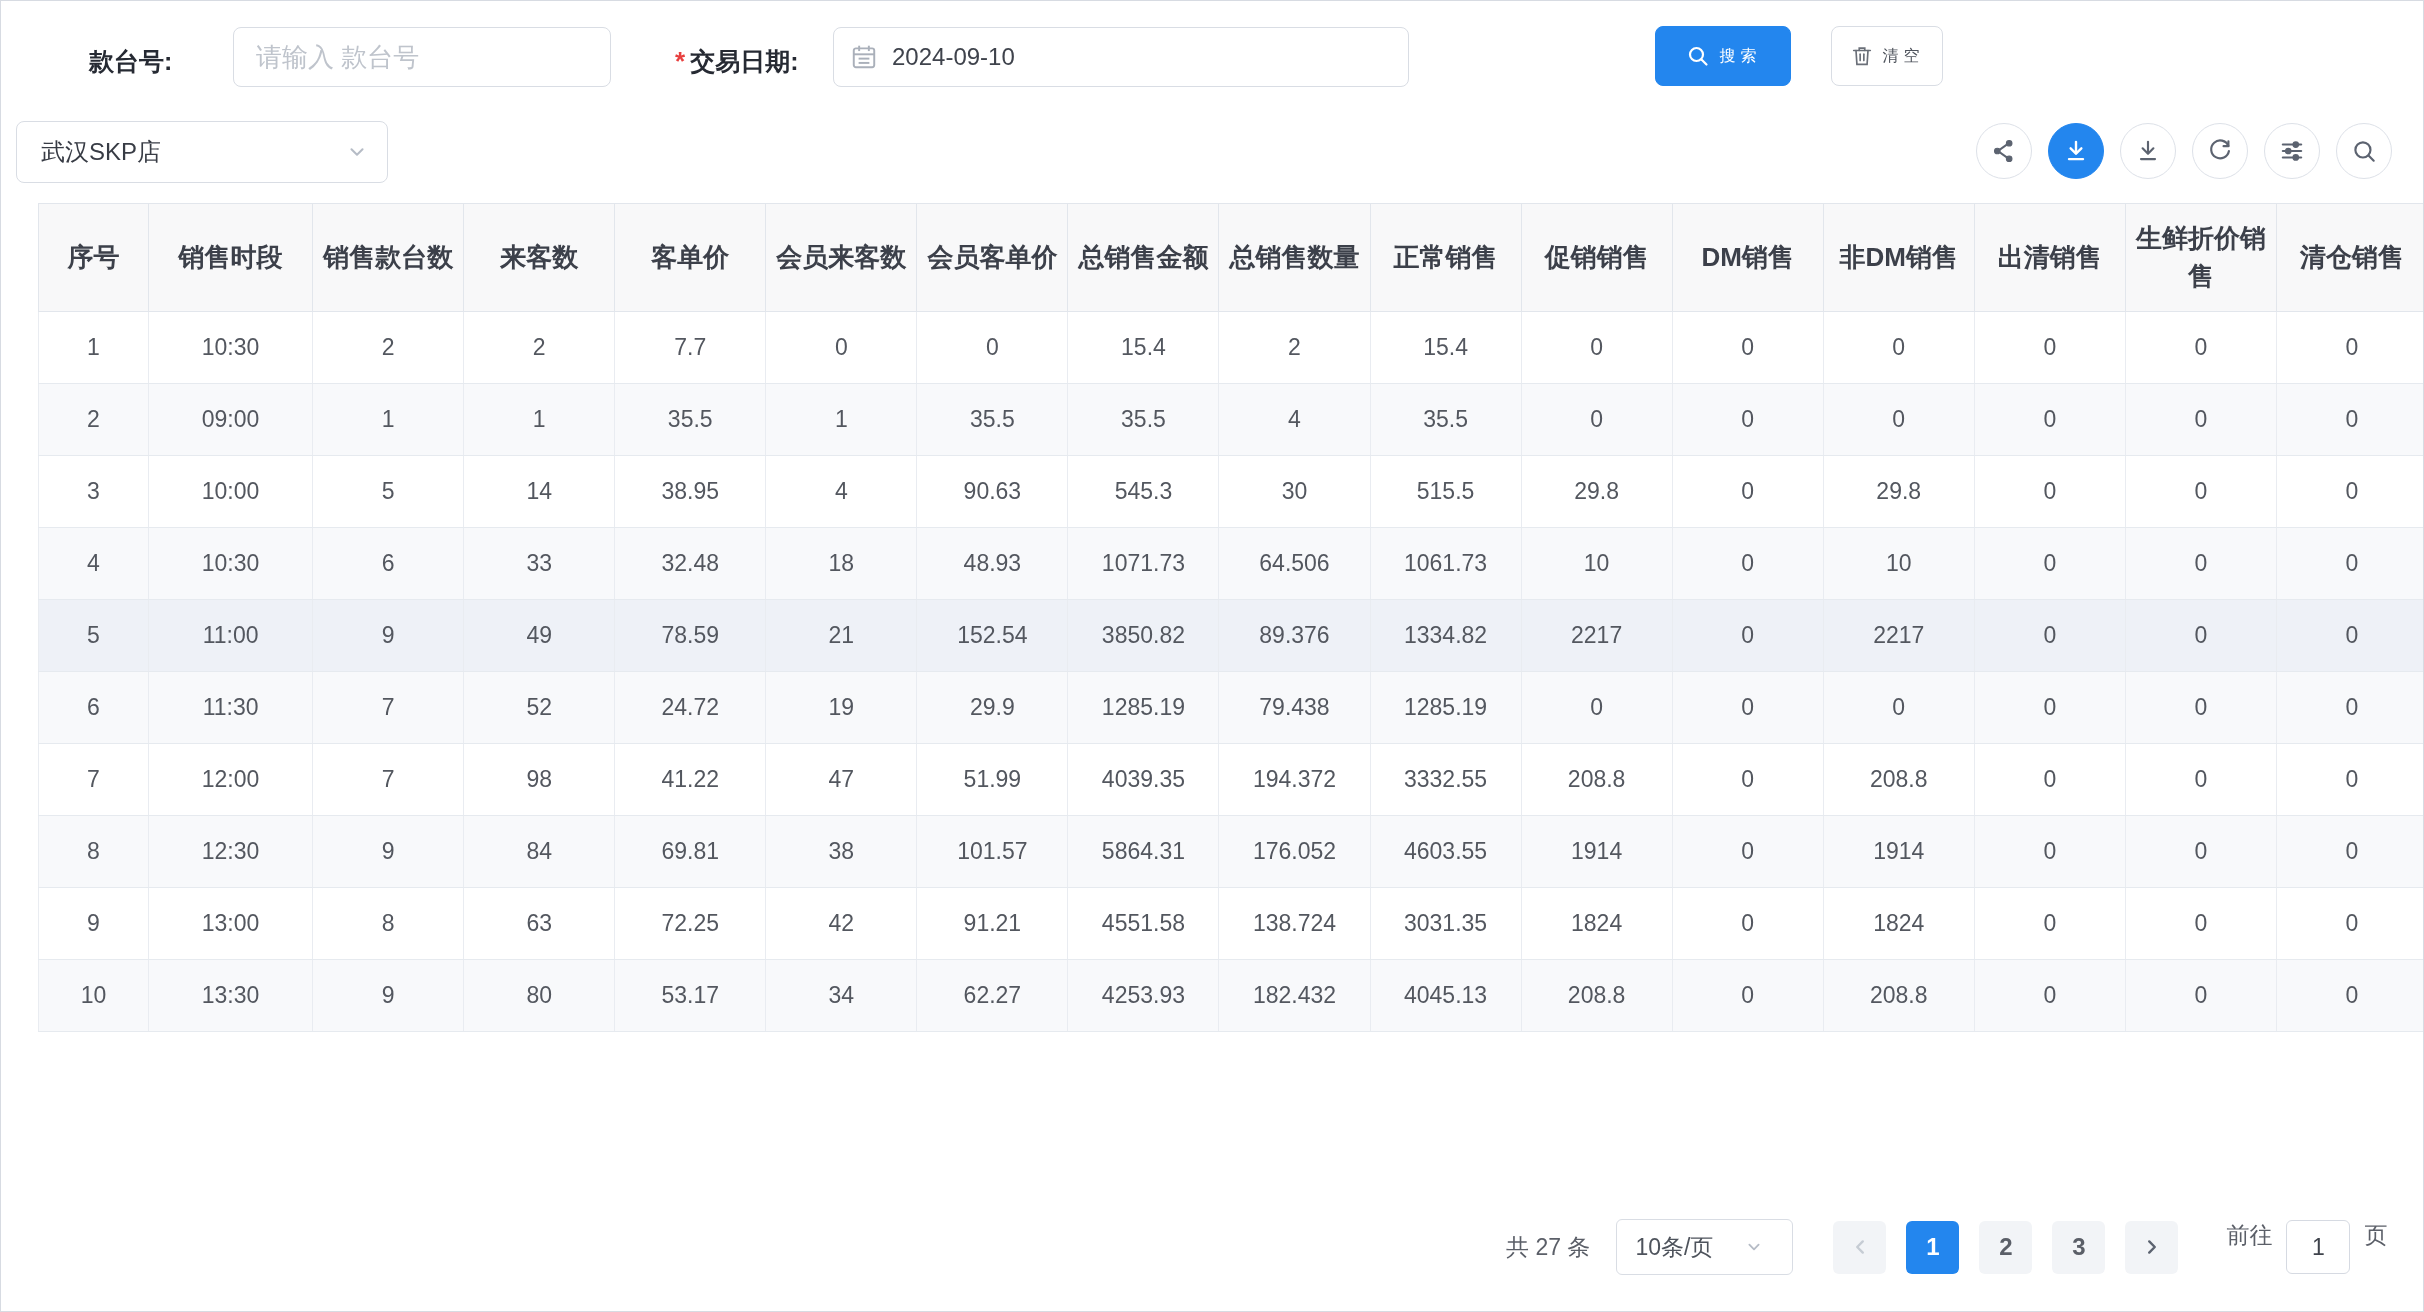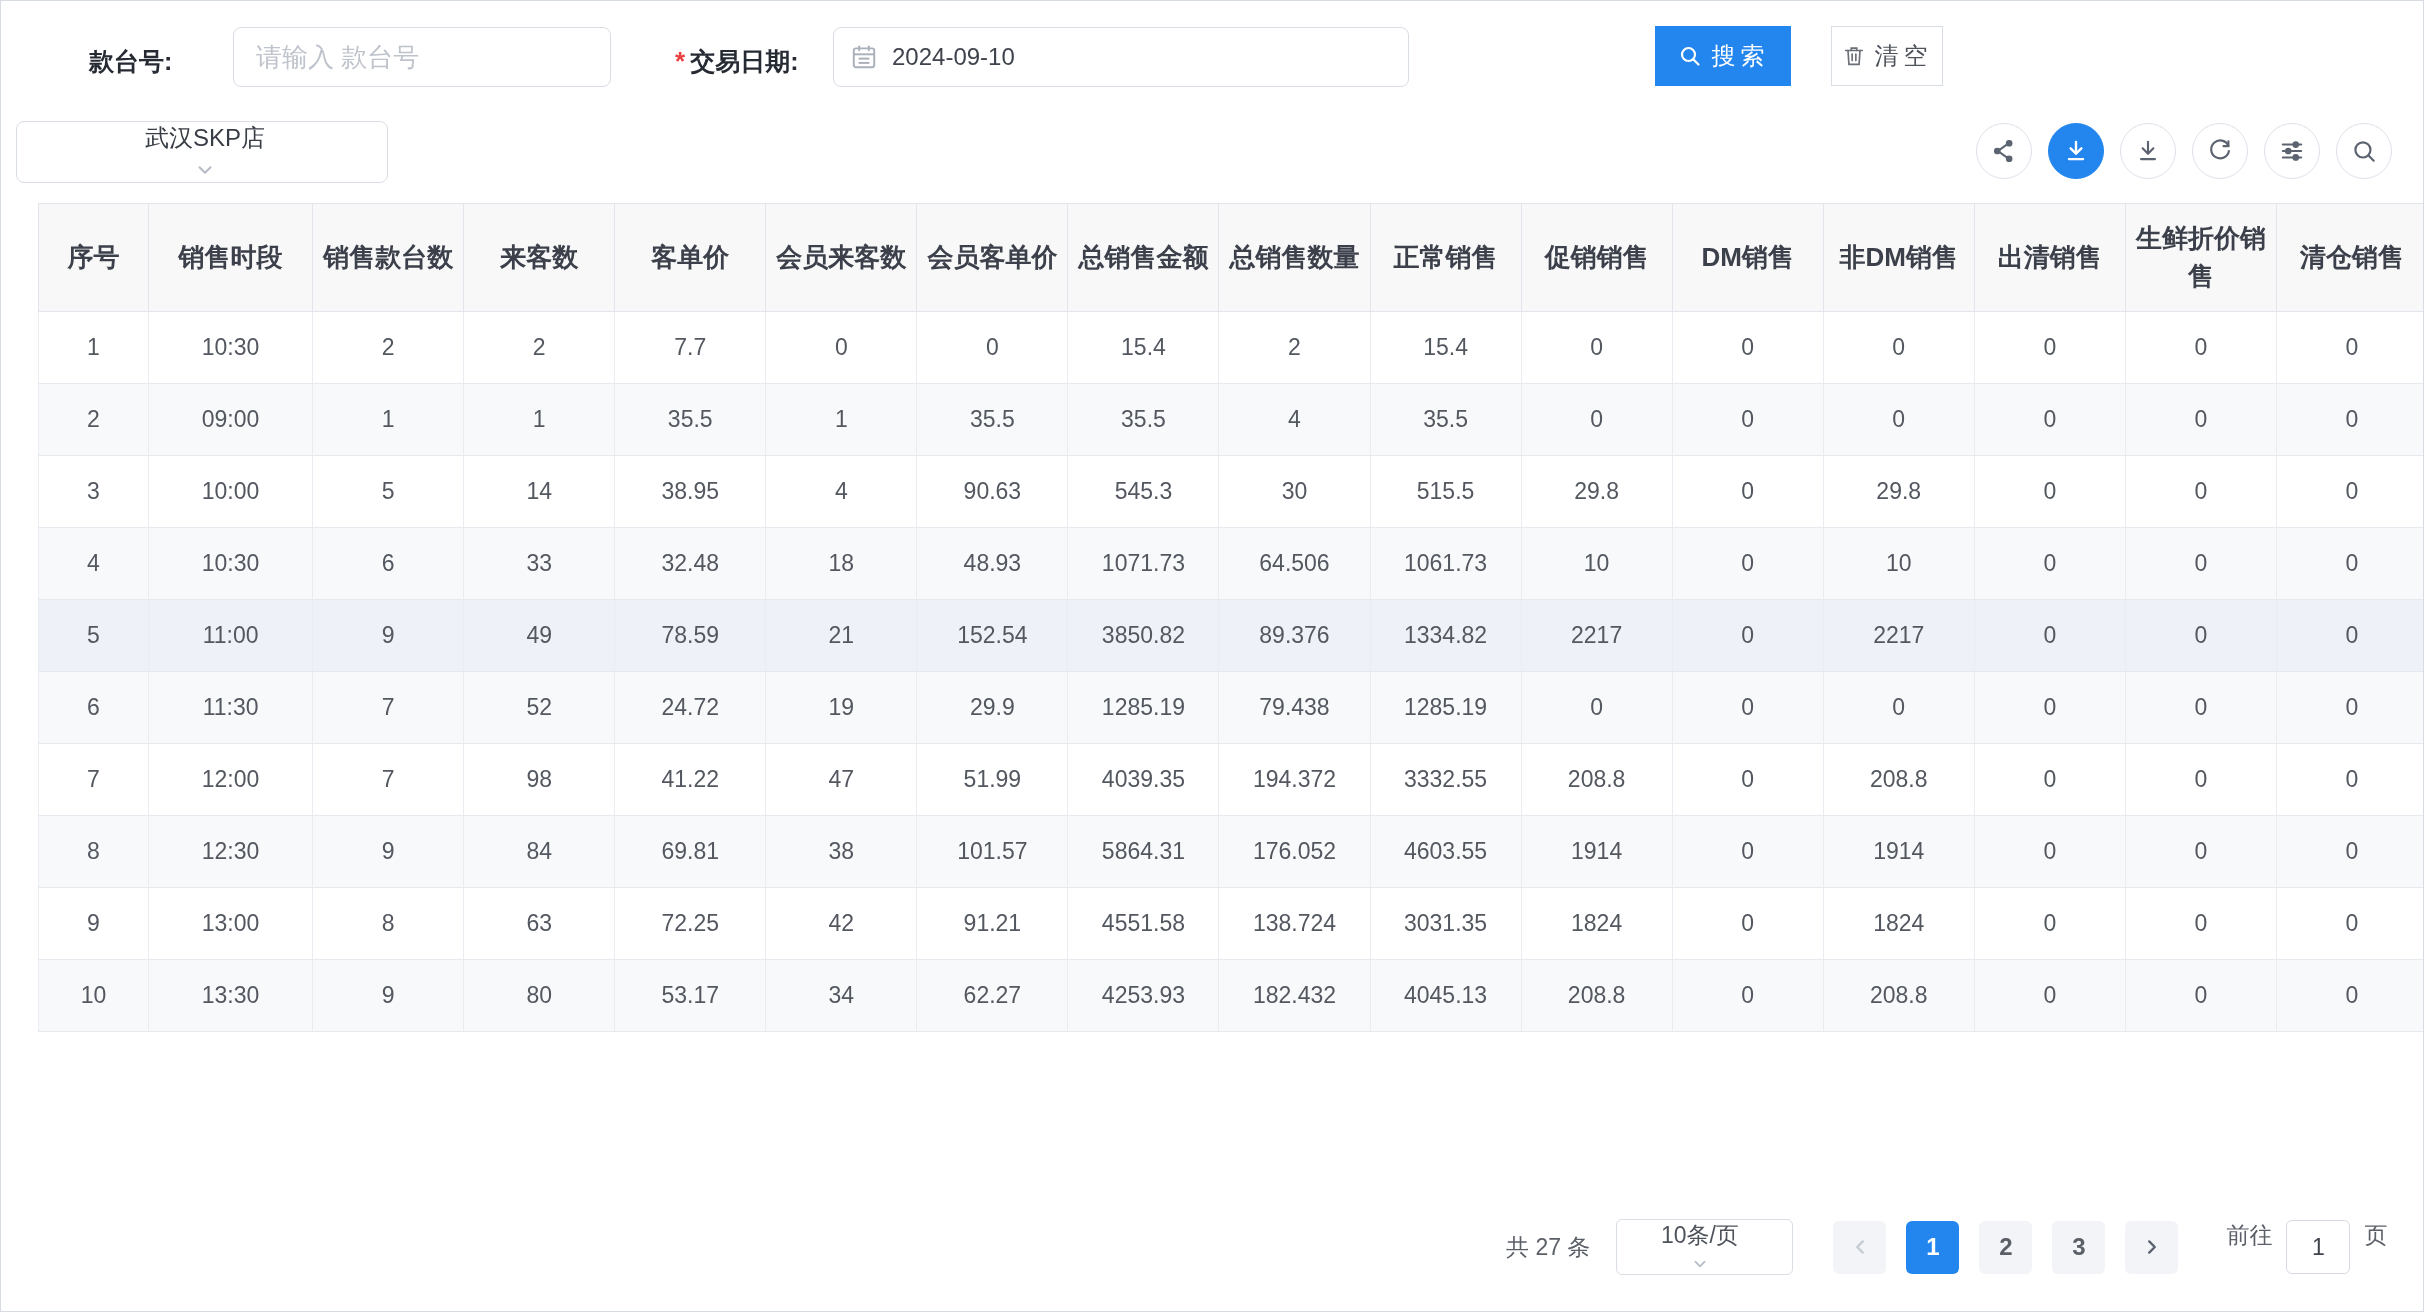--- a/index.html
+++ b/index.html
@@ -13,25 +13,25 @@
   .lbl-register{left:88px;}
   .date-group{position:absolute;left:674px;top:44px;display:flex;align-items:flex-start;}
   .req{color:#e8403f;font-size:26px;font-weight:bold;margin-right:5px;line-height:1;position:relative;top:3px;}
   .lbl-date{font-size:25px;font-weight:bold;color:#262a33;}
   .tbox{position:absolute;background:#fff;border:1px solid #d9dde4;border-radius:8px;box-sizing:border-box;display:flex;align-items:center;}
   .register-box{left:232px;top:26px;width:378px;height:60px;padding:0 20px;}
   .register-box input{border:none;outline:none;width:100%;font-size:26px;color:#3f434c;background:transparent;font-family:inherit;}
   .register-box input::placeholder{color:#bfc4cc;}
   .date-box{left:832px;top:26px;width:576px;height:60px;padding:0 16px;}
   .date-box input{border:none;outline:none;width:100%;font-size:24px;color:#3f434c;background:transparent;margin-left:12px;font-family:inherit;}
-  .btn{position:absolute;height:60px;border-radius:0;display:flex;align-items:center;justify-content:center;font-size:24px;cursor:pointer;box-sizing:border-box;gap:9px;}
+  .btn{position:absolute;height:60px;border-radius:8px;display:flex;align-items:center;justify-content:center;font-size:16px;cursor:pointer;box-sizing:border-box;gap:9px;}
   .btn-search{left:1654px;top:25px;width:136px;background:#2386ee;color:#fff;border:1px solid #2386ee;letter-spacing:5px;}
   .btn-clear{left:1830px;top:25px;width:112px;background:#fff;color:#4e535c;border:1px solid #d9dde4;letter-spacing:5px;}
   
-  .select{position:absolute;background:#fff;border:1px solid #d9dde4;border-radius:8px;box-sizing:border-box;display:flex;align-items:center;justify-content:space-between;cursor:pointer;flex-direction:column;}
+  .select{position:absolute;background:#fff;border:1px solid #d9dde4;border-radius:8px;box-sizing:border-box;display:flex;align-items:center;justify-content:space-between;cursor:pointer;}
   .store-select{left:15px;top:120px;width:372px;height:62px;padding:0 18px 0 24px;font-size:24px;color:#383c45;}
   .toolbar{position:absolute;left:1975px;top:122px;display:flex;gap:16px;}
   .tool-btn{width:56px;height:56px;border-radius:50%;border:1px solid #dde1e8;background:#fff;display:flex;align-items:center;justify-content:center;cursor:pointer;box-sizing:border-box;}
   .tool-btn.active{background:#2386ee;border-color:#2386ee;}
   
   .data-table{position:absolute;left:15px;top:202px;width:2390px;border-collapse:collapse;table-layout:fixed;margin-left:22px;}
   .data-table th{
     background:#f8f8f9;border:1px solid #e2e6ec;font-size:26px;font-weight:bold;color:#3c404a;
     height:108px;padding:6px 10px;text-align:center;vertical-align:middle;line-height:1.45;box-sizing:border-box;
   }

